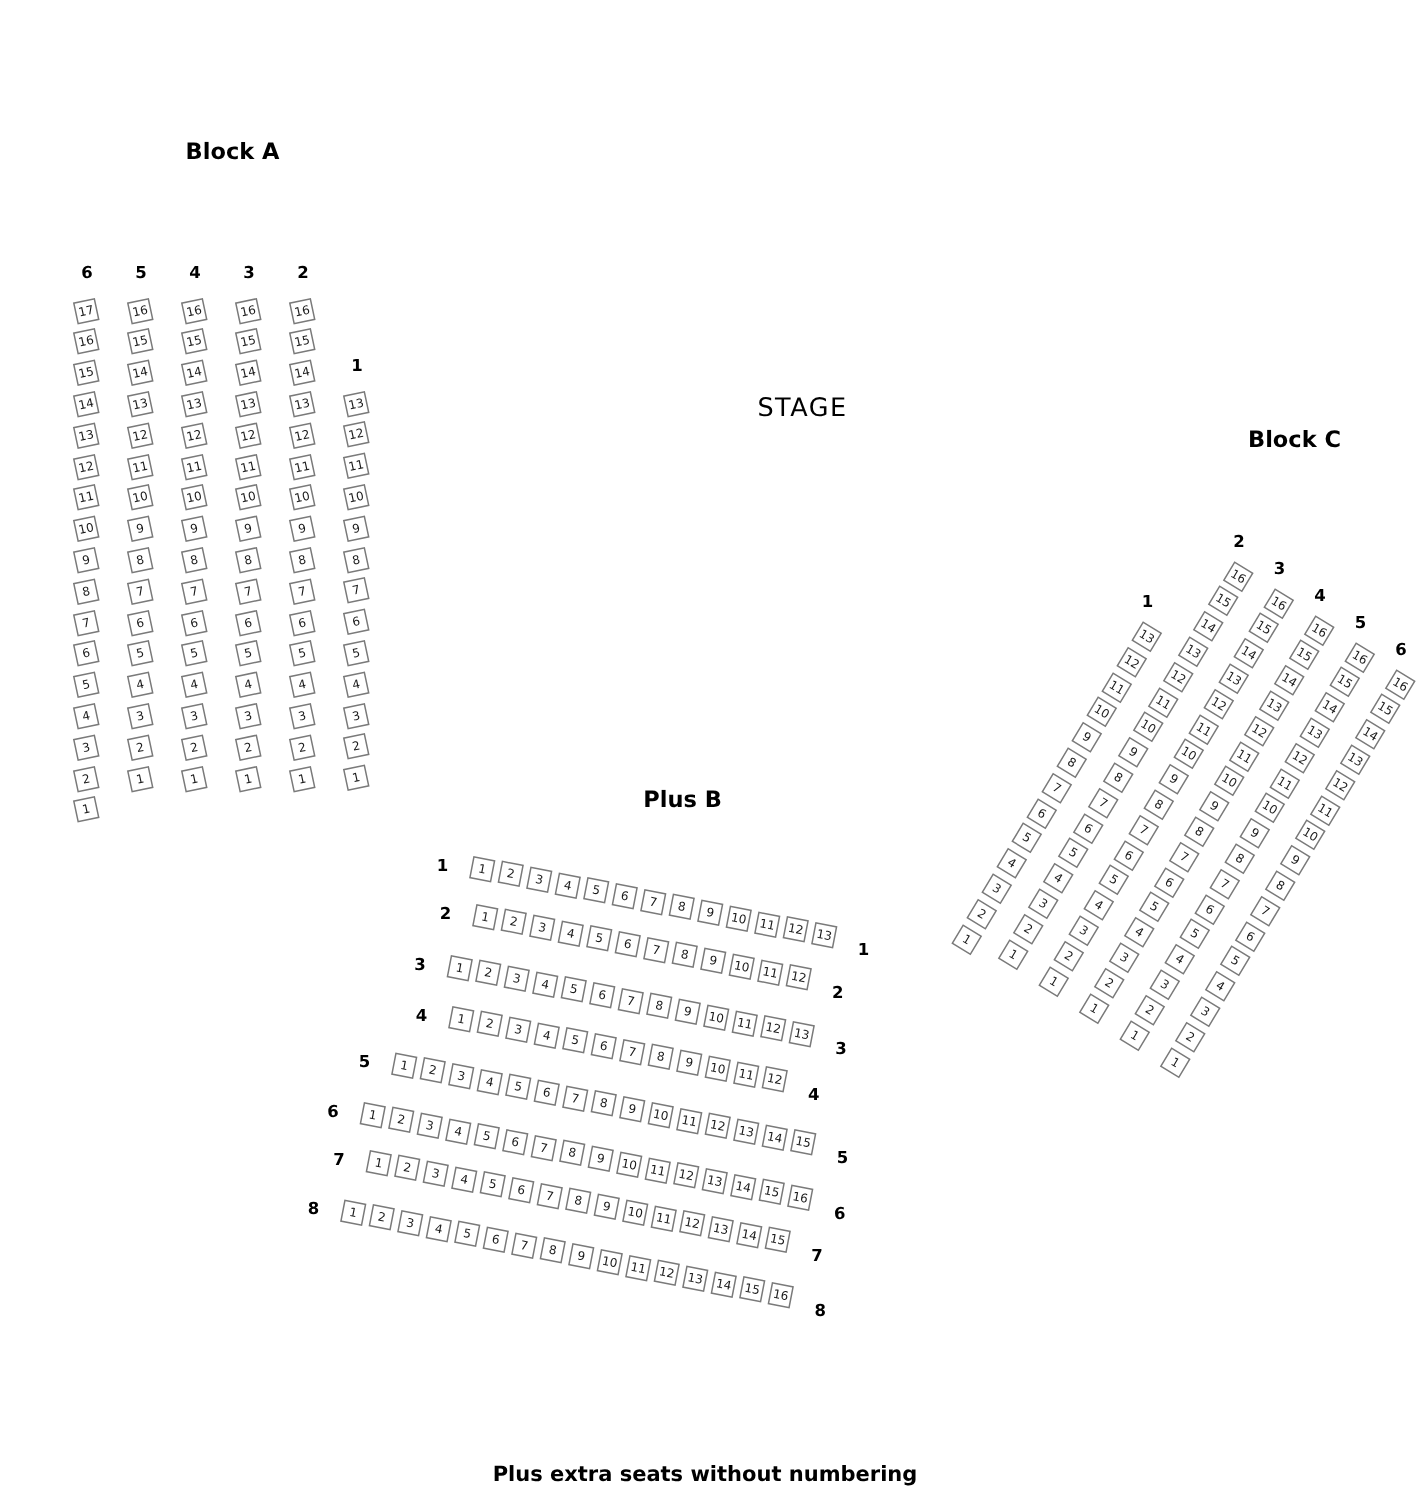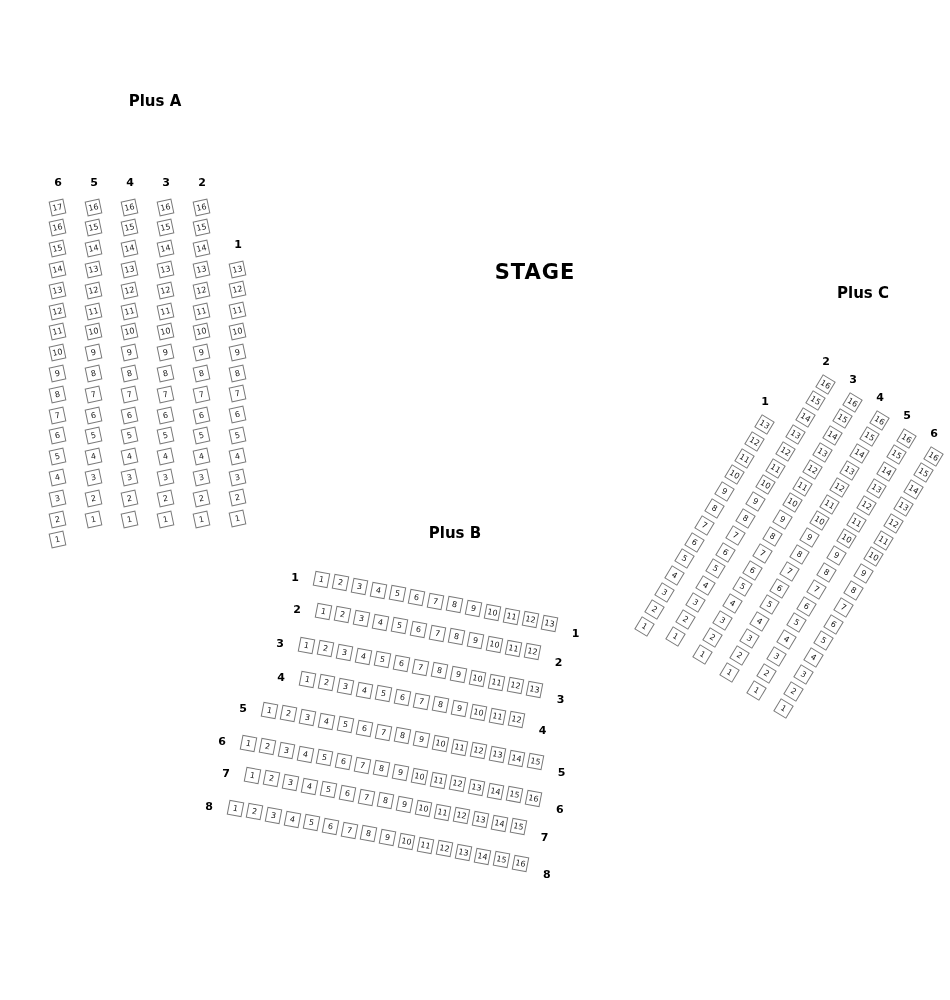--- a/index.html
+++ b/index.html
@@ -14,21 +14,21 @@
   }
   .block-title {
     position:absolute;
     transform:translate(-50%,-50%);
     font-size:15px; font-weight:bold;
     white-space:nowrap;
   }
   .stage-label {
     position:absolute;
     transform:translate(-50%,-50%);
-    font-size:21px; font-weight:bold;
+    font-size:17px; font-weight:normal;
     letter-spacing:1px;
     white-space:nowrap;
   }
   .footer-note {
     position:absolute;
     transform:translate(-50%,-50%);
     font-size:14px; font-weight:bold;
     white-space:nowrap;
   }
   .row-label {
@@ -43,25 +43,25 @@
     border:1px solid #7a7a7a;
     color:#1a1a1a;
     display:flex; align-items:center; justify-content:center;
     font-size:8px; line-height:1;
   }
 </style>
 </head>
 <body>
 
 <div id="canvas">
-  <div class="block-title" style="left:155px; top:101px;">Plus A</div>
+  <div class="block-title" style="left:155px; top:101px;">Block A</div>
 
   <div class="stage-label" style="left:535px; top:272px;">STAGE</div>
 
-  <div class="block-title" style="left:863px; top:293px;">Plus C</div>
+  <div class="block-title" style="left:863px; top:293px;">Block C</div>
 
   <div class="block-title" style="left:455px; top:533px;">Plus B</div>
 
   <div id="seats">
       <div class="seat" style="left: 49.5px; top: 199.5px; transform: rotate(-12deg);">17</div>
       <div class="seat" style="left: 49.5px; top: 220.3px; transform: rotate(-12deg);">16</div>
       <div class="seat" style="left: 49.5px; top: 241.1px; transform: rotate(-12deg);">15</div>
       <div class="seat" style="left: 49.5px; top: 261.9px; transform: rotate(-12deg);">14</div>
       <div class="seat" style="left: 49.5px; top: 282.7px; transform: rotate(-12deg);">13</div>
       <div class="seat" style="left: 49.5px; top: 303.5px; transform: rotate(-12deg);">12</div>
@@ -381,13 +381,14 @@
       <div class="seat" style="left: 865.5px; top: 549.3px; transform: rotate(31deg);">10</div>
       <div class="seat" style="left: 875.5px; top: 532.5px; transform: rotate(31deg);">11</div>
       <div class="seat" style="left: 885.5px; top: 515.7px; transform: rotate(31deg);">12</div>
       <div class="seat" style="left: 895.5px; top: 498.9px; transform: rotate(31deg);">13</div>
       <div class="seat" style="left: 905.5px; top: 482.1px; transform: rotate(31deg);">14</div>
       <div class="seat" style="left: 915.5px; top: 465.3px; transform: rotate(31deg);">15</div>
       <div class="seat" style="left: 925.5px; top: 448.5px; transform: rotate(31deg);">16</div>
       <div class="row-label" style="left: 934px; top: 433px;">6</div>
     </div>
 
+  <div class="footer-note" style="left:470px; top:983px;">Plus extra seats without numbering</div>
 </div>
 
 </body></html>

